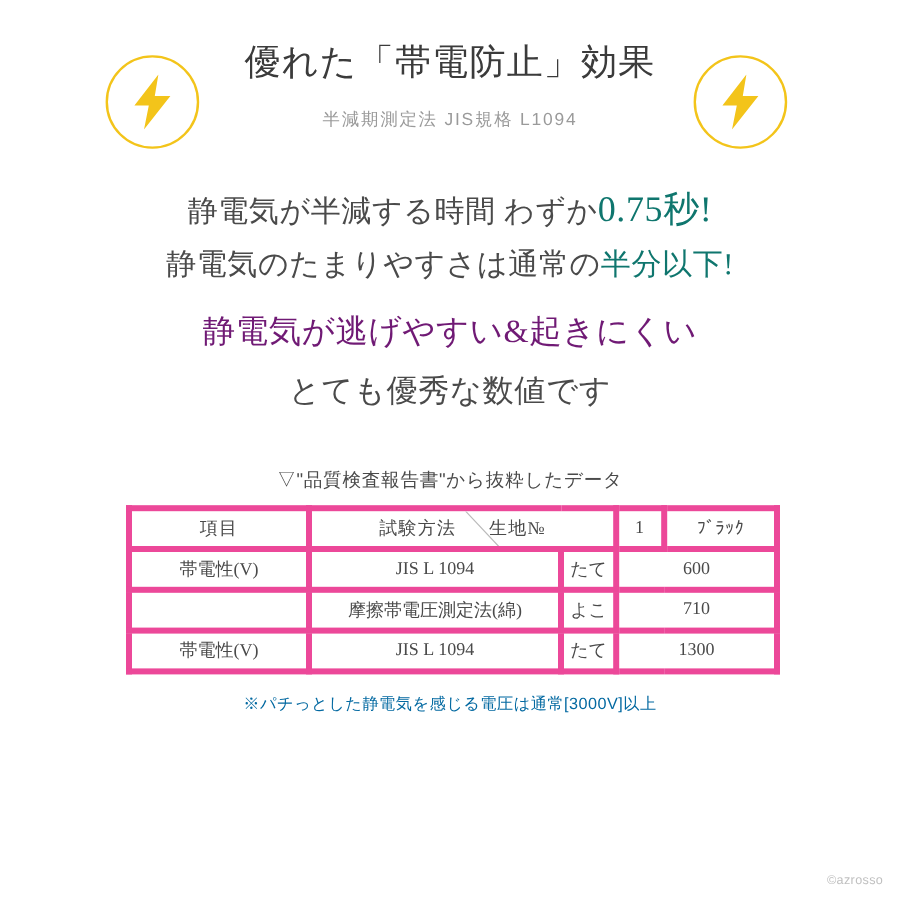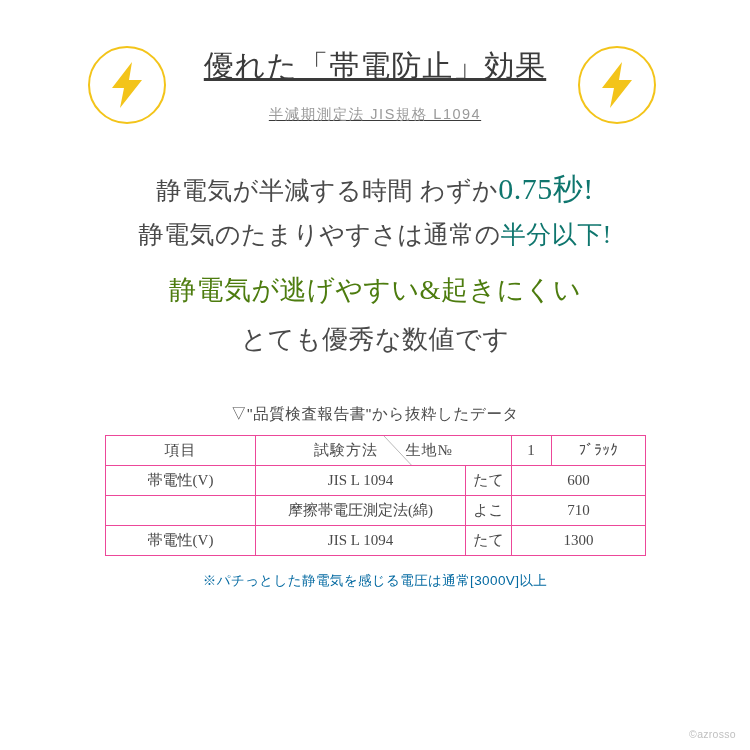--- a/index.html
+++ b/index.html
@@ -19,23 +19,22 @@
   .page {
     width: 750px;
     height: 750px;
     position: relative;
     box-sizing: border-box;
   }
 
   
   .header {
     position: relative;
-    padding-top: 46px;
-    text-align: center;
-    text-decoration: underline;
+    padding-top: 32px;
+    text-align: center;
   }
   .bolt {
     position: absolute;
     top: 46px;
     width: 78px;
     height: 78px;
     border: 2px solid #f3c41a;
     border-radius: 50%;
     box-sizing: border-box;
   }
@@ -74,21 +73,21 @@
     color: #4a4a4a;
     letter-spacing: 0.5px;
     line-height: 1.7;
     font-family: "Liberation Serif", serif;
   }
   .line .hl {
     color: #0f766e;
   }
   .line.big {
     font-size: 27px;
-    color: #4d7c0f;
+    color: #701a75;
     margin-top: 12px;
   }
   .line.big2 {
     font-size: 26px;
     color: #4a4a4a;
     margin-top: 4px;
   }
 
   
   .table-caption {
@@ -102,21 +101,21 @@
   .table-wrap {
     margin: 10px auto 0 auto;
     width: 540px;
   }
   table.data {
     width: 100%;
     border-collapse: collapse;
     table-layout: fixed;
   }
   table.data td, table.data th {
-    border: 1px solid #ec4899;
+    border: 5px solid #ec4899;
     text-align: center;
     font-weight: normal;
     color: #4a4a4a;
     padding: 0;
     height: 29px;
     font-size: 15px;
     font-family: "Liberation Serif", serif;
   }
   .col-item   { width: 150px; }
   .col-method { width: 210px; }

